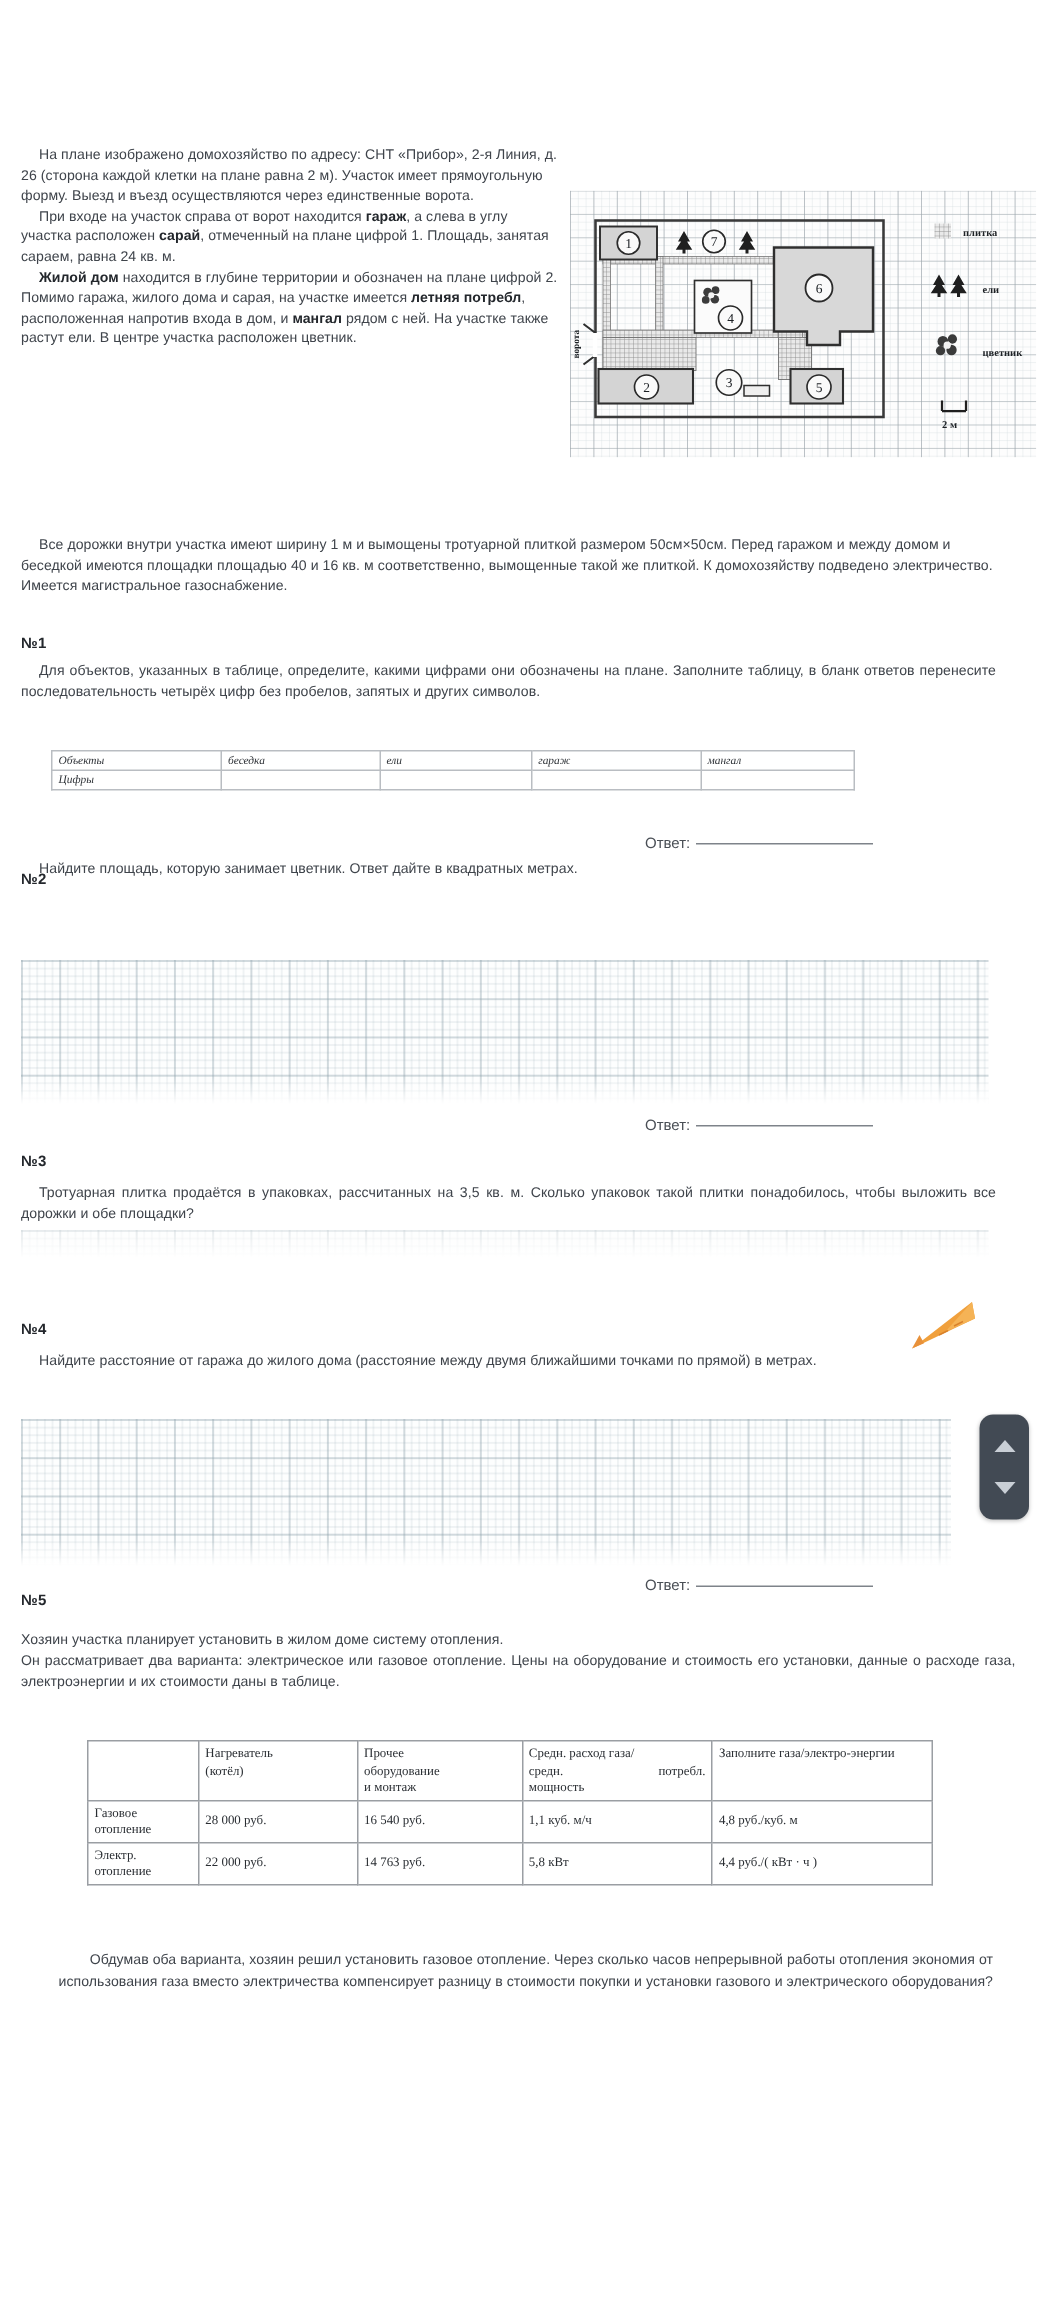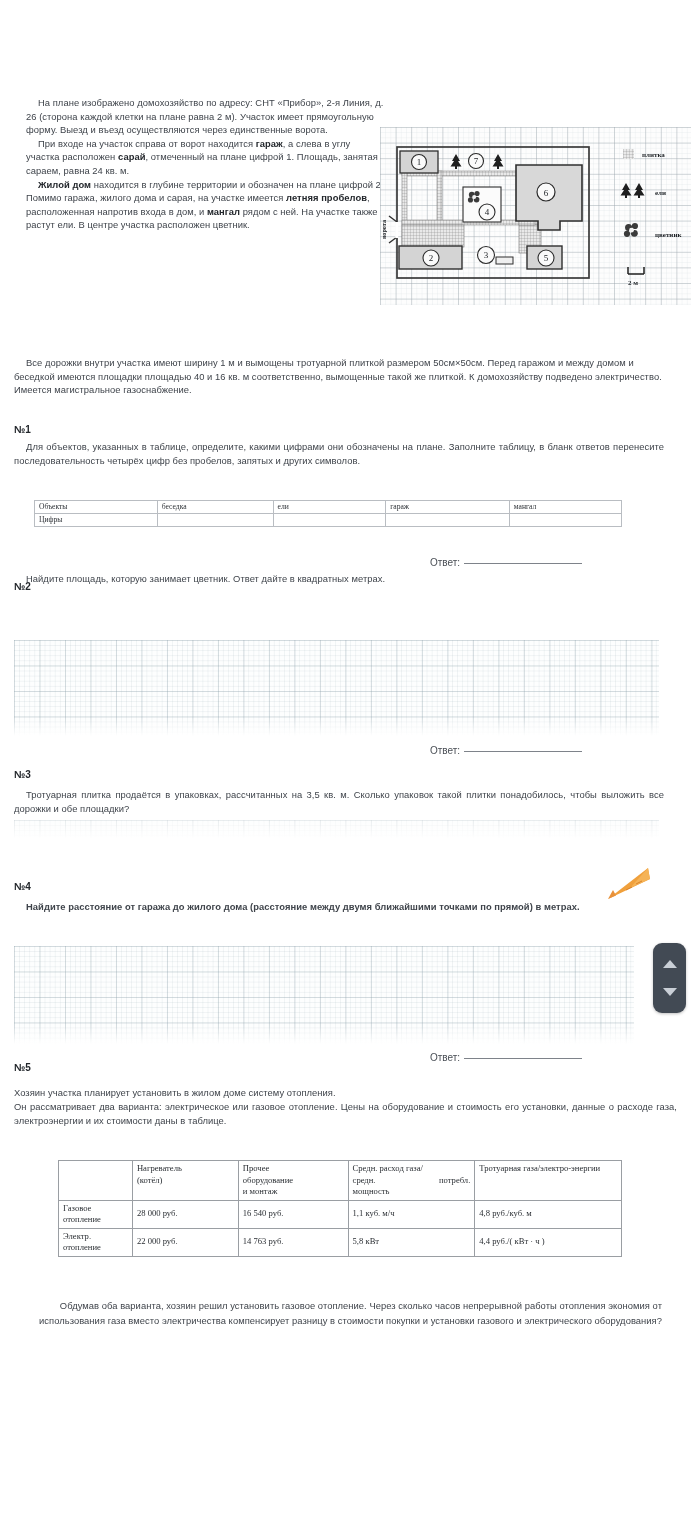--- a/index.html
+++ b/index.html
@@ -21,21 +21,21 @@
     line-height: 13.6px;
     color: #3f444b;
     letter-spacing: .05px;
   }
   .ptext b { color:#23272c; font-weight:700; }
   .indent { text-indent: 12px; }
   .just { text-align: justify; }
 
   
   .intro-left {
-    position:absolute; left:26px; top:96px; width:360px;
+    position:absolute; left:14px; top:96px; width:360px;
   }
   .intro-left p { margin:0 0 0 0; }
 
   
   .plan-wrap {
     position:absolute; left:380px; top:127px; width:311px; height:178px;
     background:#fdfdfd;
     overflow:hidden;
   }
   .plan-svg { display:block; }
@@ -43,24 +43,25 @@
   
   .fullpar { position:absolute; left:14px; width:663px; }
 
   .secnum {
     font-size:10px; font-weight:700; color:#23272c; letter-spacing:.2px;
   }
 
   
   table.t1 {
     border-collapse: collapse;
-    width: 588px;
+    width: 536px;
     font-family: "Liberation Serif", serif;
     font-size: 7.6px;
     color:#2d3136;
+    font-style:italic;
   }
   table.t1 td {
     border: 1px solid #b9bdc2;
     height: 13px;
     padding: 1px 4px;
     vertical-align: top;
     background:#fff;
   }
   table.t1 td.c0 { width: 148px; }
   table.t1 td.c1 { width: 140px; }
@@ -160,21 +161,21 @@
   }
 </style>
 </head>
 <body>
 
 <div class="page">
 
   <div class="intro-left">
     <p class="ptext indent">На плане изображено домохозяйство по адресу: СНТ «Прибор», 2-я Линия, д. 26 (сторона каждой клетки на плане равна 2 м). Участок имеет прямоугольную форму. Выезд и въезд осуществляются через единственные ворота.</p>
     <p class="ptext indent"><span>При входе на участок справа от ворот находится </span><b>гараж</b><span>, а слева в углу участка расположен </span><b>сарай</b><span>, отмеченный на плане цифрой 1. Площадь, занятая сараем, равна 24 кв. м.</span></p>
-    <p class="ptext indent"><b>Жилой дом</b><span> находится в глубине территории и обозначен на плане цифрой 2. Помимо гаража, жилого дома и сарая, на участке имеется </span><b>летняя пробелов</b><span>, расположенная напротив входа в дом, и </span><b>мангал</b><span> рядом с ней. На участке также растут ели. В центре участка расположен цветник.</span></p>
+    <p class="ptext indent"><b>Жилой дом</b><span> находится в глубине территории и обозначен на плане цифрой 2. Помимо гаража, жилого дома и сарая, на участке имеется </span><b>летняя потребл</b><span>, расположенная напротив входа в дом, и </span><b>мангал</b><span> рядом с ней. На участке также растут ели. В центре участка расположен цветник.</span></p>
   </div>
 
   <div class="plan-wrap">
     <svg class="plan-svg" width="311" height="178" viewBox="0 0 311 178" xmlns="http://www.w3.org/2000/svg">
       <defs>
         <pattern id="minor" width="5.2" height="5.2" patternUnits="userSpaceOnUse">
           <path d="M5.2 0 L0 0 L0 5.2" fill="none" stroke="#d7dde1" stroke-width="0.5"></path>
         </pattern>
         <pattern id="major" width="15.6" height="15.6" patternUnits="userSpaceOnUse">
           <path d="M15.6 0 L0 0 L0 15.6" fill="none" stroke="#9aa3a9" stroke-width="0.8"></path>
@@ -319,21 +320,21 @@
   </div>
 
   <div class="fullpar secnum" style="top:769px;">№3</div>
   <div class="fullpar ptext just indent" style="top:788px; width:650px;">Тротуарная плитка продаётся в упаковках, рассчитанных на 3,5 кв. м. Сколько упаковок такой плитки понадобилось, чтобы выложить все дорожки и обе площадки?</div>
 
   <div class="gridpaper" style="left:14px; top:820px; width:645px; height:18px; opacity:.5;">
     <div class="gridfade"></div>
   </div>
 
   <div class="fullpar secnum" style="top:881px;">№4</div>
-  <div class="fullpar ptext just indent" style="top:900px; width:650px;font-weight:bold;">Найдите расстояние от гаража до жилого дома (расстояние между двумя ближайшими точками по прямой) в метрах.</div>
+  <div class="fullpar ptext just indent" style="top:900px; width:650px;">Найдите расстояние от гаража до жилого дома (расстояние между двумя ближайшими точками по прямой) в метрах.</div>
 
   <div class="gridpaper" style="left:14px; top:946px; width:620px; height:98px;">
     <div class="gridfade"></div>
   </div>
 
   <div class="answer" style="left:430px; top:1052px;">
     <span>Ответ:</span><span class="rule"></span>
   </div>
 
   <div class="pencil" style="left:600px; top:866px;">
@@ -370,21 +371,21 @@
           <span>и монтаж</span>
         </td>
         <td class="col3 h">
           <span>Средн. расход газа/</span><br>
           <span style="display:inline-block;width:100%;">
             <span>средн.</span>
             <span style="float:right;">потребл.</span>
           </span><br>
           <span>мощность</span>
         </td>
-        <td class="col4 h jtext">Тротуарная   газа/электро-энергии</td>
+        <td class="col4 h jtext">Заполните   газа/электро-энергии</td>
       </tr>
       <tr>
         <td class="rowlabel">
           <span>Газовое</span><br>
           <span>отопление</span>
         </td>
         <td class="col1 mid">28 000 руб.</td>
         <td class="col2 mid">16 540 руб.</td>
         <td class="col3 mid">1,1 куб. м/ч</td>
         <td class="col4 mid">4,8 руб./куб. м</td>

